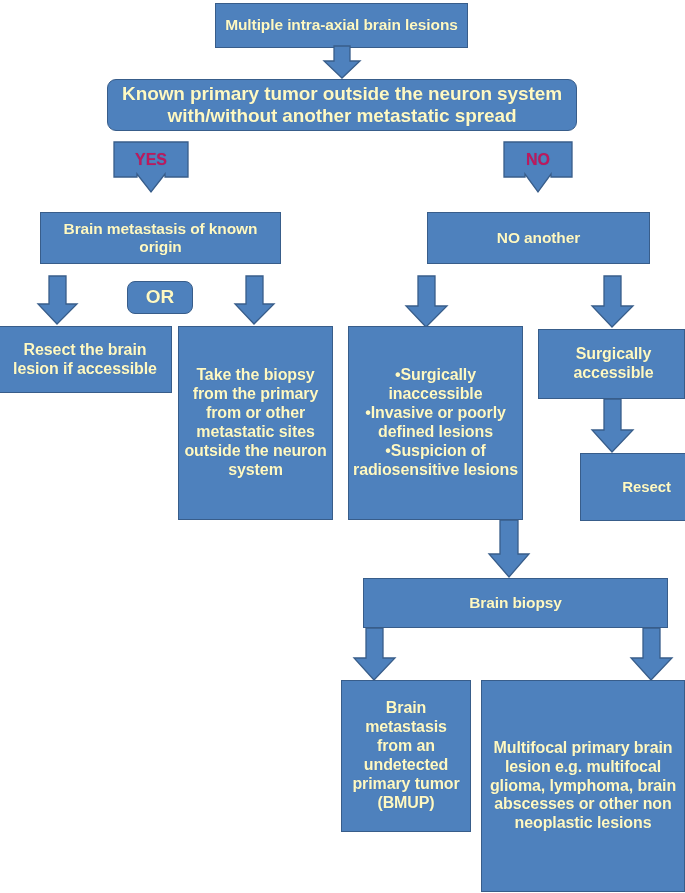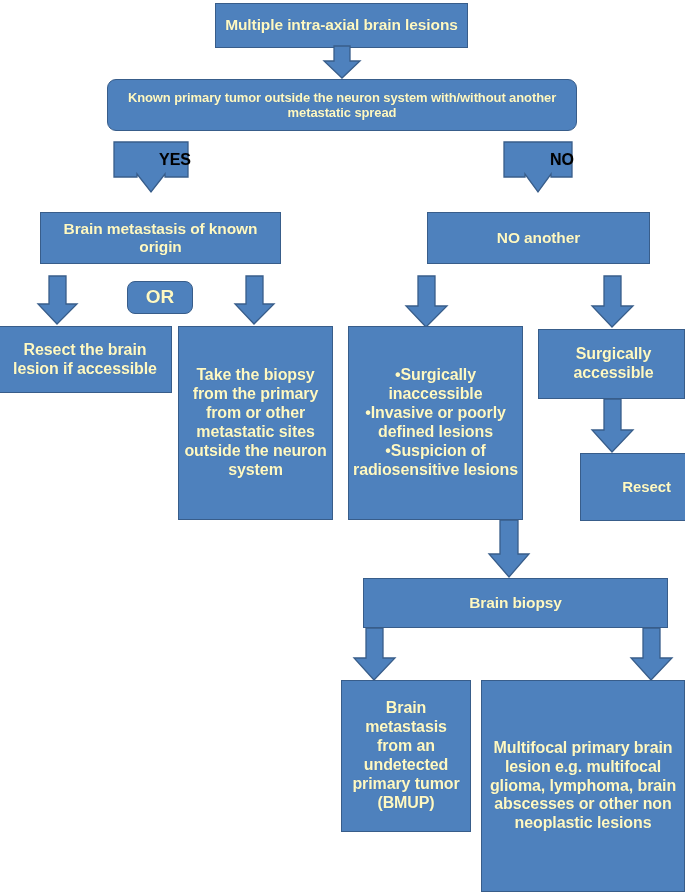--- a/index.html
+++ b/index.html
@@ -53,49 +53,48 @@
     position: absolute;
     overflow: visible;
   }
   .flagbox polygon {
     fill: #4E81BD;
     stroke: #385D8A;
     stroke-width: 1.3;
   }
   .flaglabel {
     position: absolute;
-    color: #000000;
+    color: #be185d;
     font-weight: bold;
     display: flex;
     align-items: center;
     justify-content: center;
     text-align: left;
     text-shadow: 0 0 1px rgba(0,0,0,0.18);
     pointer-events: none;
-    padding-left: 24px;
   }
   .bullets {
     display: block;
     width: 100%;
     text-align: center;
   }
   .bullets span { display: block; }
 </style>
 </head>
 <body>
 
 <div id="canvas">
 
   <div class="node" style="left:215px; top:3px; width:253px; height:45px; font-size:15.5px;">Multiple intra-axial brain lesions</div>
 
   <svg class="arrow" style="left:322px; top:46px; width:40px; height:33px;" viewBox="0 0 40 33">
     <polygon points="12,0 28,0 28,15 38,15 20,32 2,15 12,15"></polygon>
   </svg>
 
-  <div class="node rounded" style="left:107px; top:79px; width:470px; height:52px; font-size:13px;">Known primary tumor outside the neuron system with/without another metastatic spread</div>
+  <div class="node rounded" style="left:107px; top:79px; width:470px; height:52px; font-size:19px;">Known primary tumor outside the neuron system with/without another metastatic spread</div>
 
   <svg class="flagbox" style="left:113px; top:141px; width:76px; height:52px;" viewBox="0 0 76 52">
     <polygon points="1,1 75,1 75,36 52,36 52,33 38,51 24,33 24,36 1,36"></polygon>
   </svg>
   <div class="flaglabel" style="left:113px; top:143px; width:76px; height:34px; font-size:16px;">YES</div>
 
   <svg class="flagbox" style="left:503px; top:141px; width:70px; height:52px;" viewBox="0 0 70 52">
     <polygon points="1,1 69,1 69,36 48,36 48,33 35,51 22,33 22,36 1,36"></polygon>
   </svg>
   <div class="flaglabel" style="left:503px; top:143px; width:70px; height:34px; font-size:16px;">NO</div>

